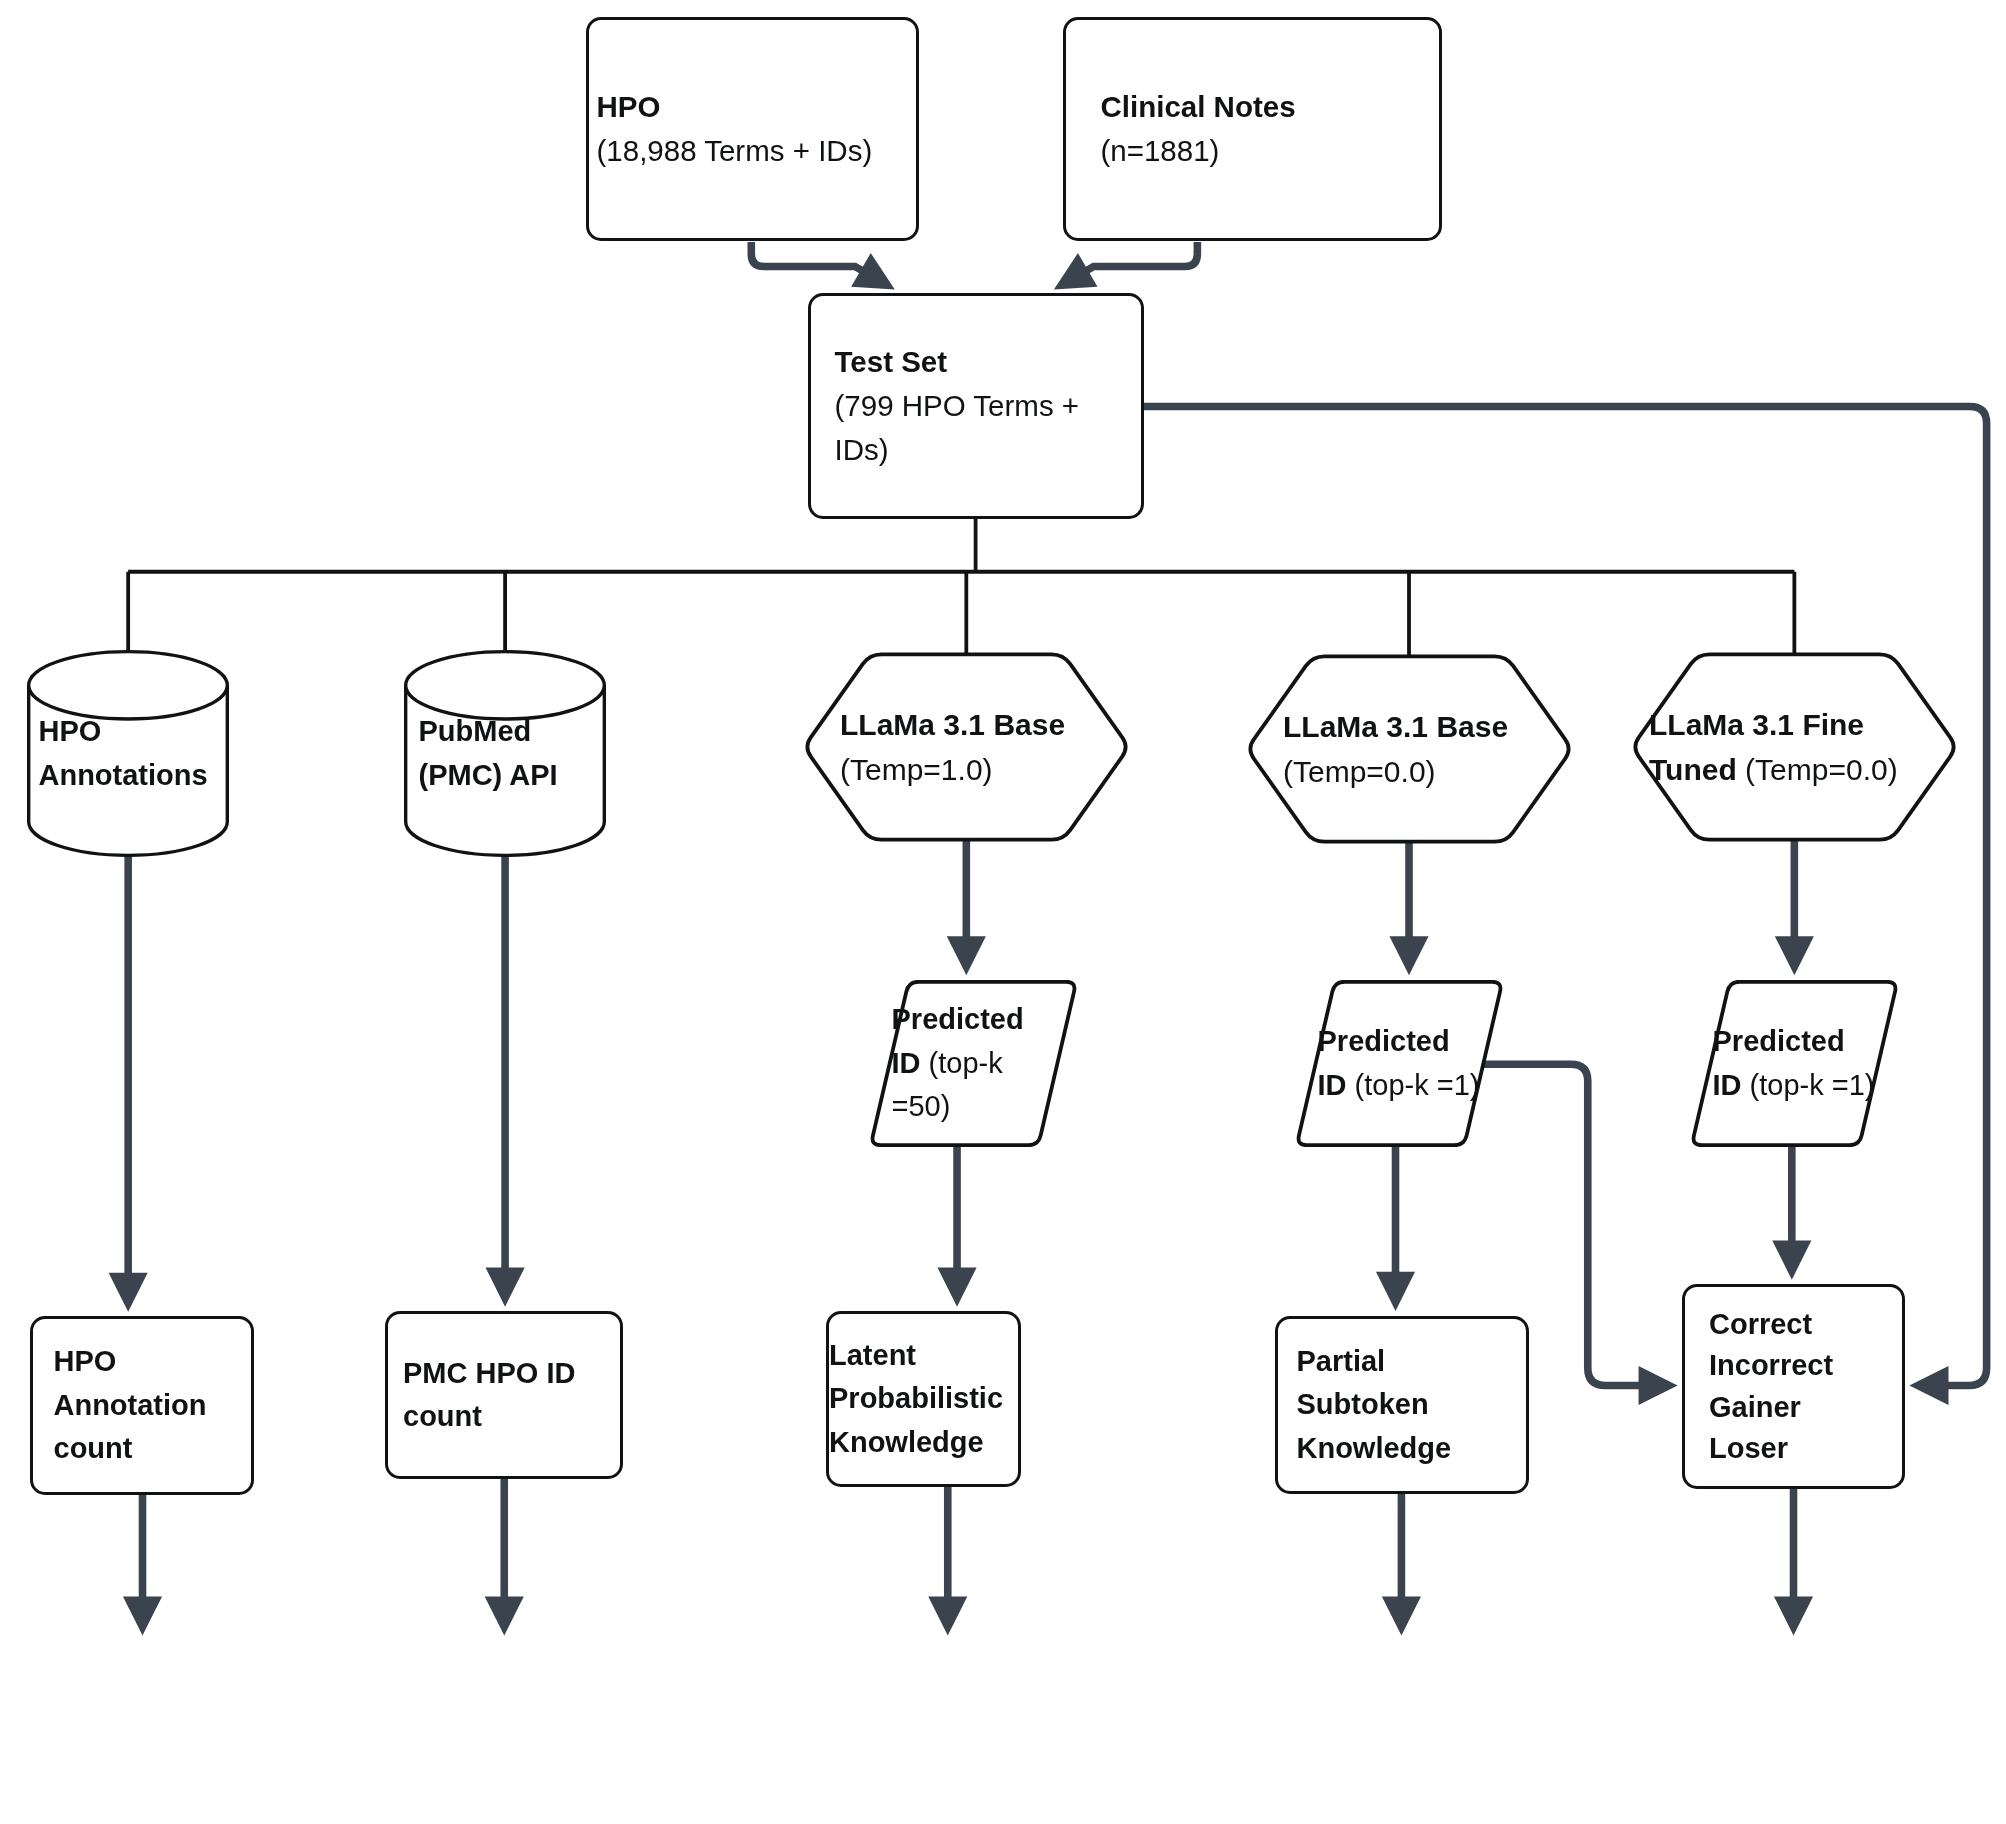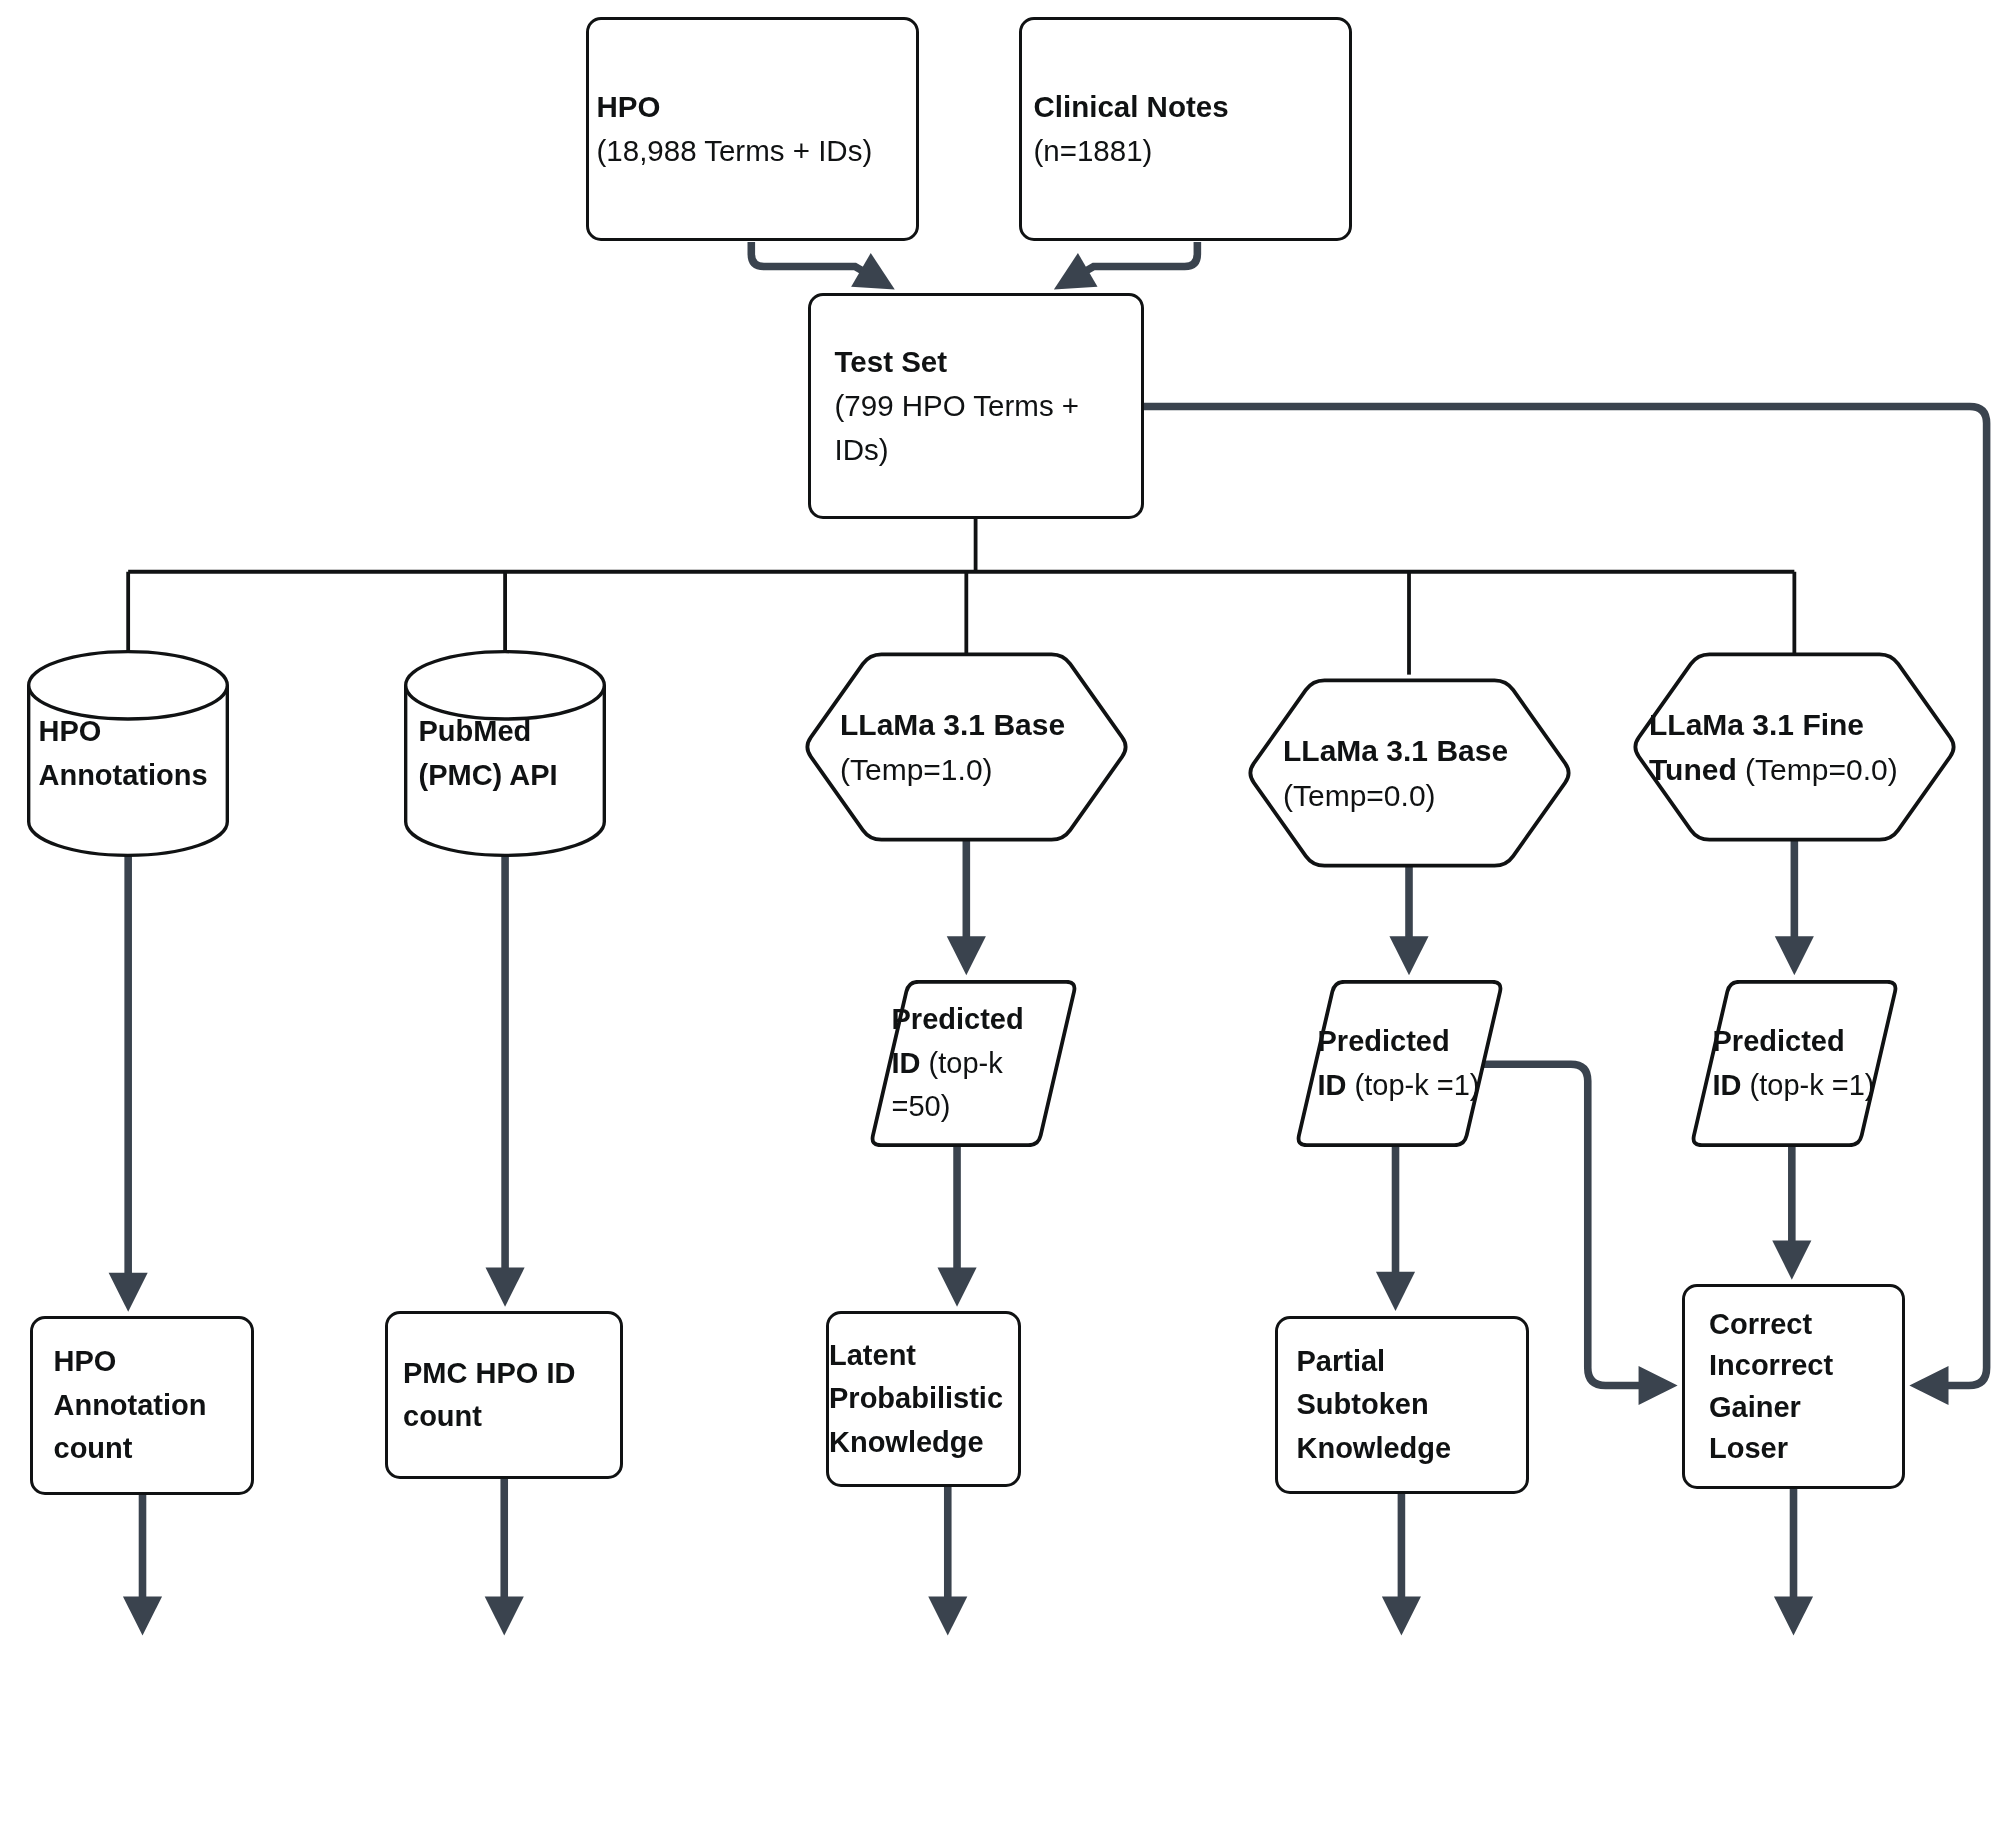--- a/index.html
+++ b/index.html
@@ -71,21 +71,21 @@
     </g>
   </svg>
 
   <div class="node rect" style="left:586px;top:17px;width:333px;height:224px">
     <div class="label stack" style="width:312px;font-size:29.5px">
       <span class="t">HPO</span>
       <span class="d">(18,988 Terms + IDs)</span>
     </div>
   </div>
 
-  <div class="node rect" style="left:1019px;top:17px;width:333px;height:224px">
+  <div class="node rect" style="left:1063px;top:17px;width:379px;height:224px">
     <div class="label stack" style="width:304px;font-size:29.5px">
       <span class="t">Clinical Notes</span>
       <span class="d">(n=1881)</span>
     </div>
   </div>
 
   <div class="node rect" style="left:808px;top:293px;width:336px;height:226px">
     <div class="label stack" style="width:283px;font-size:29.5px">
       <span class="t">Test Set</span>
       <span class="d">(799 HPO Terms + IDs)</span>
@@ -115,21 +115,21 @@
   <div class="node" style="left:802px;top:651px;width:329px;height:192px">
     <svg class="shape" viewBox="0 0 390 228">
       <path d="M195 4 L296 4 Q310 4 318.1 15.4 L379.9 102.6 Q388 114 379.9 125.4 L318.1 212.6 Q310 224 296 224 L94 224 Q80 224 71.9 212.6 L10.1 125.4 Q2 114 10.1 102.6 L71.9 15.4 Q80 4 94 4 Z" fill="#ffffff" stroke="#101213" stroke-width="4.5"></path>
     </svg>
     <div class="label" style="width:253px;font-size:30px">
       <span class="t">LLaMa 3.1 Base</span>
       <span class="d">(Temp=1.0)</span>
     </div>
   </div>
 
-  <div class="node" style="left:1245px;top:677px;width:329px;height:192px">
+  <div class="node" style="left:1245px;top:653px;width:329px;height:192px">
     <svg class="shape" viewBox="0 0 390 228">
       <path d="M195 4 L296 4 Q310 4 318.1 15.4 L379.9 102.6 Q388 114 379.9 125.4 L318.1 212.6 Q310 224 296 224 L94 224 Q80 224 71.9 212.6 L10.1 125.4 Q2 114 10.1 102.6 L71.9 15.4 Q80 4 94 4 Z" fill="#ffffff" stroke="#101213" stroke-width="4.5"></path>
     </svg>
     <div class="label" style="width:253px;font-size:30px">
       <span class="t">LLaMa 3.1 Base</span>
       <span class="d">(Temp=0.0)</span>
     </div>
   </div>
 
   <div class="node" style="left:1630px;top:651px;width:329px;height:192px">

